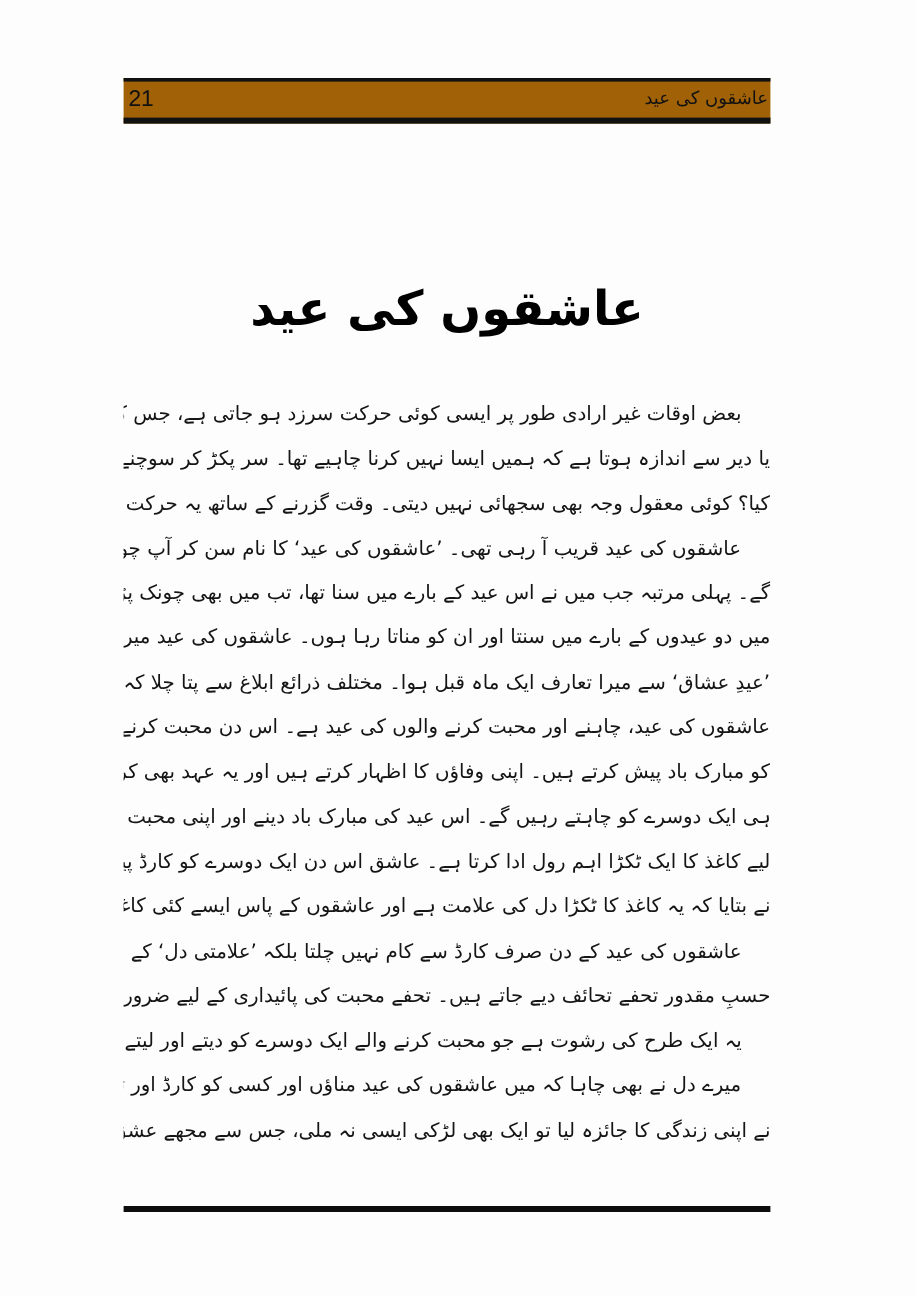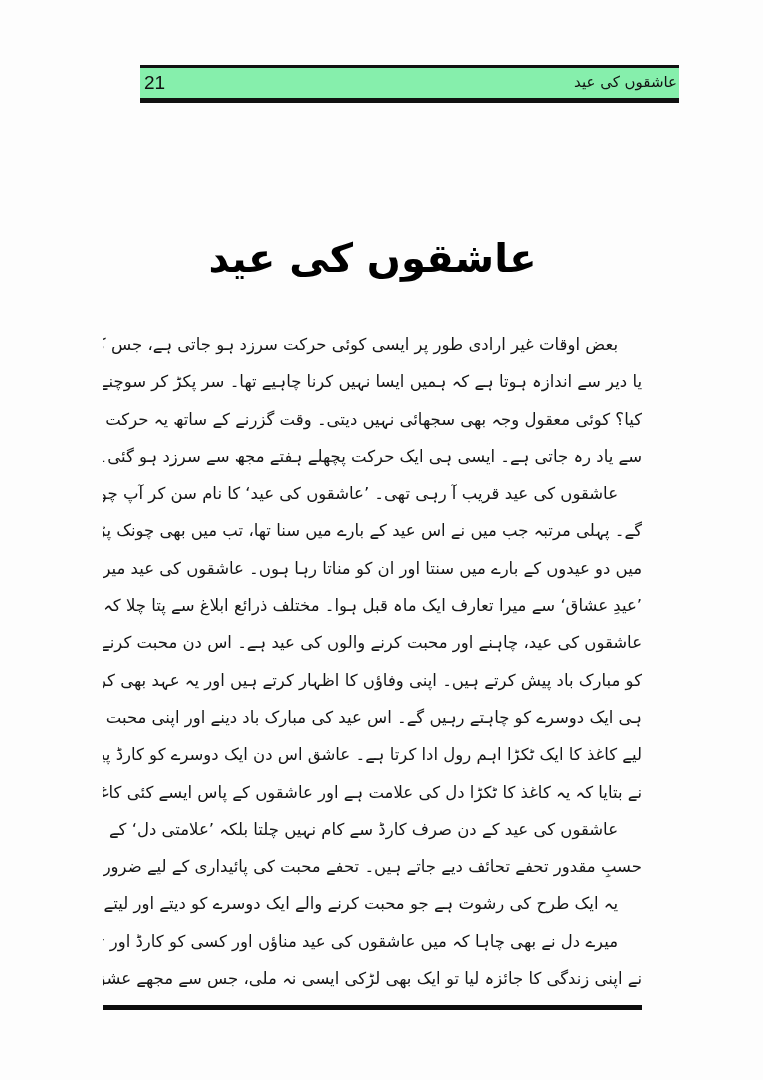--- a/index.html
+++ b/index.html
@@ -23,24 +23,23 @@
       background: #fdfdfd;
     }
     
     .running-header {
       position: absolute;
       left: 103px;
       top: 65px;
       width: 539px;
       height: 38px;
       box-sizing: border-box;
-      background: #86efac;
+      background: #a16207;
       border-top: 3px solid #111111;
       border-bottom: 5px solid #111111;
-      margin-left: 37px;
     }
     .page-number {
       position: absolute;
       left: 4px;
       top: 3px;
       font-family: "Liberation Sans", sans-serif;
       font-size: 19px;
       line-height: 24px;
       color: #111111;
     }
@@ -114,21 +113,20 @@
     <span class="page-number">21</span>
     <span class="running-title">عاشقوں کی عید</span>
   </div>
 
   <h1 class="chapter-title" style="margin:0;">عاشقوں کی عید</h1>
 
   <div class="body-text">
     <span class="line indent">بعض اوقات غیر ارادی طور پر ایسی کوئی حرکت سرزد ہو جاتی ہے، جس کے بارے میں جلد</span>
     <span class="line">یا دیر سے اندازہ ہوتا ہے کہ ہمیں ایسا نہیں کرنا چاہیے تھا۔ سر پکڑ کر سوچنے لگتے ہیں کہ ہم نے ایسا کیوں</span>
     <span class="line">کیا؟ کوئی معقول وجہ بھی سجھائی نہیں دیتی۔ وقت گزرنے کے ساتھ یہ حرکت بے وقوفی یا نادانی کے نام</span>
-    <span class="line last">سے یاد رہ جاتی ہے۔ ایسی ہی ایک حرکت پچھلے ہفتے مجھ سے سرزد ہو گئی۔</span>
     <span class="line indent">عاشقوں کی عید قریب آ رہی تھی۔ ’عاشقوں کی عید‘ کا نام سن کر آپ چونک گئے ہوں</span>
     <span class="line">گے۔ پہلی مرتبہ جب میں نے اس عید کے بارے میں سنا تھا، تب میں بھی چونک پڑا تھا۔ اب تک</span>
     <span class="line">میں دو عیدوں کے بارے میں سنتا اور ان کو مناتا رہا ہوں۔ عاشقوں کی عید میرے لیے نئی عید تھی۔</span>
     <span class="line">’عیدِ عشاق‘ سے میرا تعارف ایک ماہ قبل ہوا۔ مختلف ذرائع ابلاغ سے پتا چلا کہ عیدِ عشاق یا</span>
     <span class="line">عاشقوں کی عید، چاہنے اور محبت کرنے والوں کی عید ہے۔ اس دن محبت کرنے والے ایک دوسرے</span>
     <span class="line">کو مبارک باد پیش کرتے ہیں۔ اپنی وفاؤں کا اظہار کرتے ہیں اور یہ عہد بھی کرتے ہیں کہ ہر دم یوں</span>
     <span class="line">ہی ایک دوسرے کو چاہتے رہیں گے۔ اس عید کی مبارک باد دینے اور اپنی محبت کا اظہار کرنے کے</span>
     <span class="line">لیے کاغذ کا ایک ٹکڑا اہم رول ادا کرتا ہے۔ عاشق اس دن ایک دوسرے کو کارڈ پیش کرتے ہیں۔ کسی</span>
     <span class="line">نے بتایا کہ یہ کاغذ کا ٹکڑا دل کی علامت ہے اور عاشقوں کے پاس ایسے کئی کاغذ کے ٹکڑے رہتے ہیں!</span>
     <span class="line indent">عاشقوں کی عید کے دن صرف کارڈ سے کام نہیں چلتا بلکہ ’علامتی دل‘ کے ساتھ</span>

